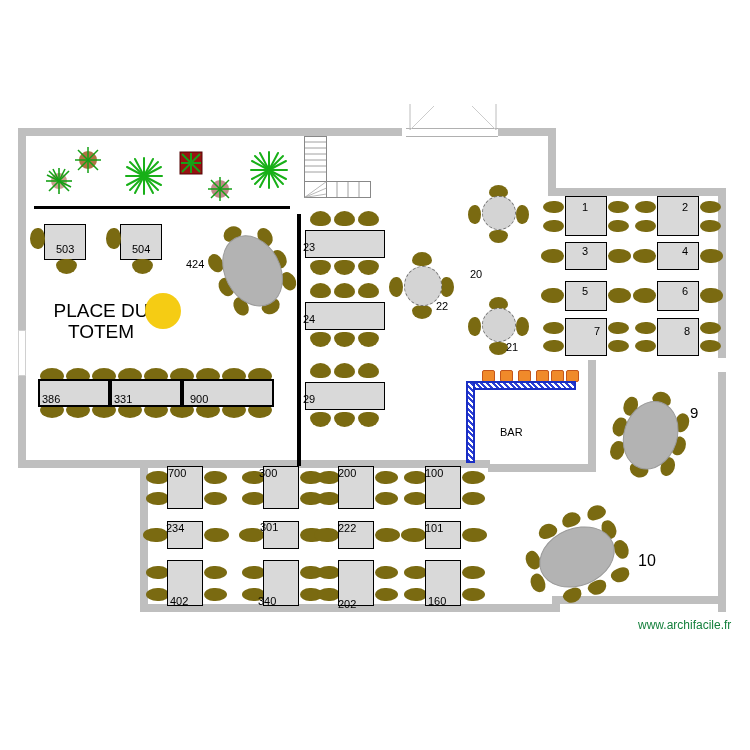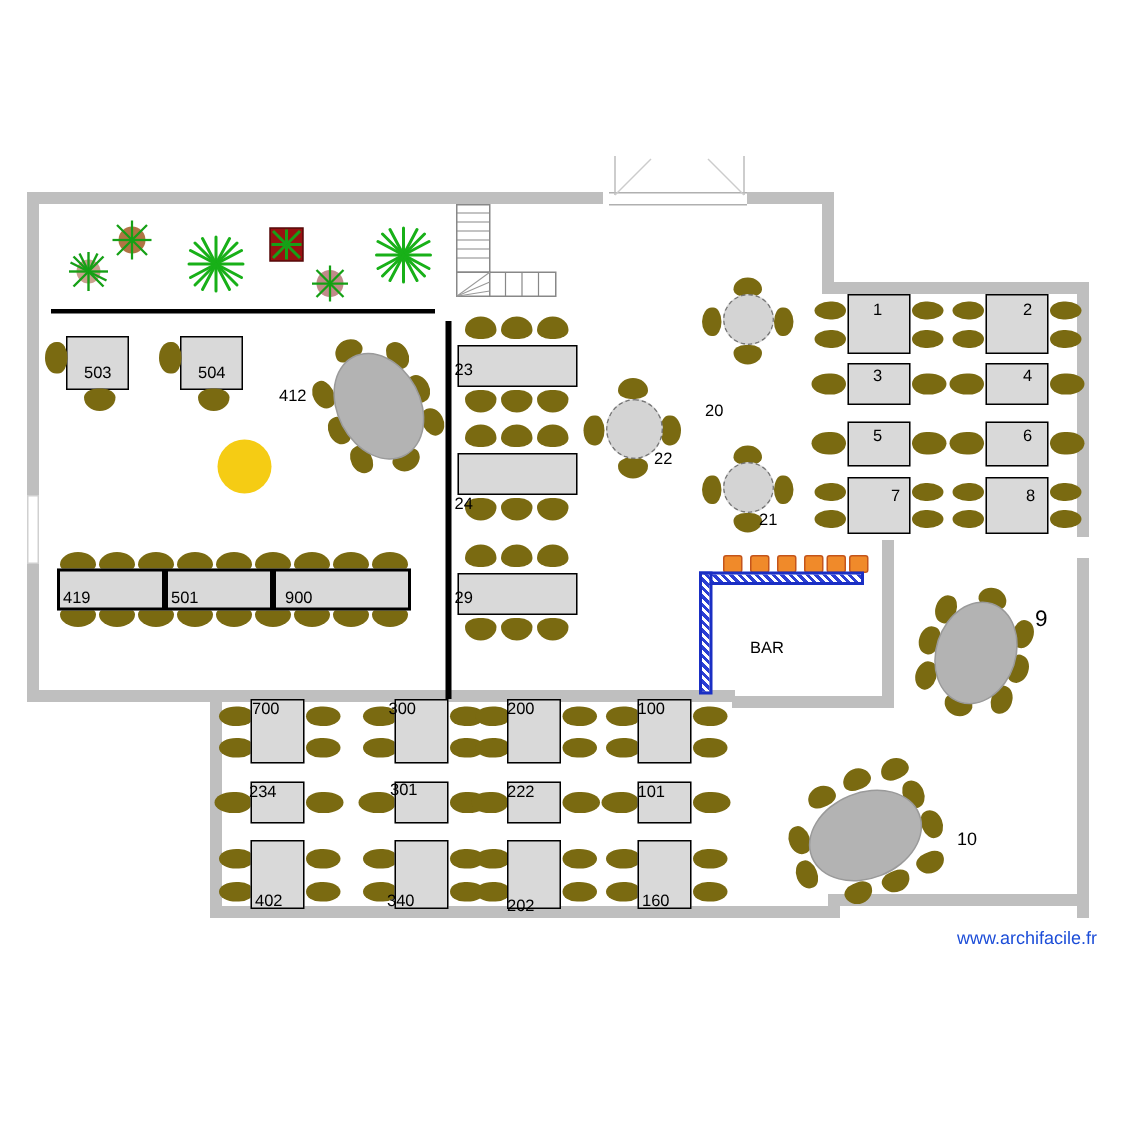--- a/index.html
+++ b/index.html
@@ -17,21 +17,21 @@
   .oval{position:absolute;background:#b3b3b3;border:1px solid #9a9a9a;border-radius:50%;}
   .round{position:absolute;background:#d4d4d4;border:1px dashed #777;border-radius:50%;box-sizing:border-box;}
   .totem{position:absolute;background:#f5cc14;border-radius:50%;}
   .place-label{position:absolute;font-size:19px;line-height:21px;color:#000;text-align:center;}
   .bar-counter{position:absolute;background:
      repeating-linear-gradient(45deg,#2b3fd4 0 2px,#ffffff 2px 4px);
      border:2px solid #1a2fc4;box-sizing:border-box;}
   .stool{position:absolute;background:#f08a2a;border:1px solid #c4551b;border-radius:2px;}
   .bar-text{position:absolute;font-size:11px;color:#000;}
   .door-leaf{position:absolute;background:#fff;border-top:1px solid #b0b0b0;border-bottom:1px solid #b0b0b0;}
-  .watermark{position:absolute;font-size:12px;color:#1d4ed8;}
+  .watermark{position:absolute;font-size:12px;color:#15803d;}
   .plant{position:absolute;}
   .banq{position:absolute;background:#d9d9d9;border:2px solid #000;box-sizing:border-box;}
   .win{position:absolute;background:#fff;border:1px solid #d0d0d0;box-sizing:border-box;}
 </style>
 </head>
 <body>
 
 <div id="plan">
 
   <div class="wall" style="left:18px;top:128px;width:384px;height:8px;"></div>
@@ -174,20 +174,24 @@
         <line x1="20" y1="20" x2="11" y2="3"></line>
       <line x1="20" y1="20" x2="37" y2="29"></line>
         <line x1="20" y1="20" x2="37" y2="11"></line>
       <line x1="20" y1="20" x2="3" y2="29"></line>
         <line x1="20" y1="20" x2="3" y2="11"></line>
       <line x1="20" y1="20" x2="29" y2="37"></line>
         <line x1="20" y1="20" x2="11" y2="37"></line>
     </g>
   </svg>
 
+  <div class="place-label" style="left:36px;top:300px;width:130px;">
+    <span>PLACE DU</span><br>
+    <span>TOTEM</span>
+  </div>
   <div class="totem" style="left:145px;top:293px;width:36px;height:36px;"></div>
 
   <div>
     <div class="tbl" style="left:44px;top:224px;width:42px;height:36px;"></div>
     <div class="chair-l" style="left:30px;top:228px;width:15px;height:21px;"></div>
     <div class="chair-d" style="left:56px;top:259px;width:21px;height:15px;"></div>
     <div class="tlbl" style="left:56px;top:243px;">503</div>
   </div>
   <div>
     <div class="tbl" style="left:120px;top:224px;width:42px;height:36px;"></div>
@@ -202,21 +206,21 @@
       <div class="chair-l" style="left:10px;top:18px;width:14px;height:19px;"></div>
       <div class="chair-l" style="left:8px;top:44px;width:14px;height:19px;"></div>
       <div class="chair-l" style="left:12px;top:68px;width:14px;height:19px;"></div>
       <div class="chair-d" style="left:36px;top:85px;width:19px;height:14px;"></div>
       <div class="chair-r" style="left:66px;top:68px;width:14px;height:19px;"></div>
       <div class="chair-r" style="left:68px;top:44px;width:14px;height:19px;"></div>
       <div class="chair-r" style="left:66px;top:18px;width:14px;height:19px;"></div>
       <div class="oval" style="left:18px;top:14px;width:54px;height:73px;"></div>
     </div>
   </div>
-  <div class="lbl" style="left:186px;top:258px;">412</div>
+  <div class="lbl" style="left:186px;top:258px;">424</div>
 
   <div>
     <div>
       <div class="chair-u" style="left:40px;top:368px;width:24px;height:14px;"></div>
       <div class="chair-u" style="left:66px;top:368px;width:24px;height:14px;"></div>
       <div class="chair-u" style="left:92px;top:368px;width:24px;height:14px;"></div>
       <div class="chair-u" style="left:118px;top:368px;width:24px;height:14px;"></div>
       <div class="chair-u" style="left:144px;top:368px;width:24px;height:14px;"></div>
       <div class="chair-u" style="left:170px;top:368px;width:24px;height:14px;"></div>
       <div class="chair-u" style="left:196px;top:368px;width:24px;height:14px;"></div>
@@ -230,22 +234,22 @@
       <div class="chair-d" style="left:118px;top:404px;width:24px;height:14px;"></div>
       <div class="chair-d" style="left:144px;top:404px;width:24px;height:14px;"></div>
       <div class="chair-d" style="left:170px;top:404px;width:24px;height:14px;"></div>
       <div class="chair-d" style="left:196px;top:404px;width:24px;height:14px;"></div>
       <div class="chair-d" style="left:222px;top:404px;width:24px;height:14px;"></div>
       <div class="chair-d" style="left:248px;top:404px;width:24px;height:14px;"></div>
     </div>
     <div class="banq" style="left:38px;top:379px;width:72px;height:28px;"></div>
     <div class="banq" style="left:110px;top:379px;width:72px;height:28px;"></div>
     <div class="banq" style="left:182px;top:379px;width:92px;height:28px;"></div>
-    <div class="tlbl" style="left:42px;top:393px;">419</div>
-    <div class="tlbl" style="left:114px;top:393px;">501</div>
+    <div class="tlbl" style="left:42px;top:393px;">386</div>
+    <div class="tlbl" style="left:114px;top:393px;">331</div>
     <div class="tlbl" style="left:190px;top:393px;">900</div>
   </div>
 
   <div>
     <div class="chair-u" style="left:310px;top:211px;width:21px;height:15px;"></div>
     <div class="chair-u" style="left:334px;top:211px;width:21px;height:15px;"></div>
     <div class="chair-u" style="left:358px;top:211px;width:21px;height:15px;"></div>
     <div class="tbl" style="left:305px;top:230px;width:80px;height:28px;"></div>
     <div class="chair-d" style="left:310px;top:260px;width:21px;height:15px;"></div>
     <div class="chair-d" style="left:334px;top:260px;width:21px;height:15px;"></div>
@@ -253,21 +257,21 @@
     <div class="tlbl" style="left:303px;top:241px;">23</div>
   </div>
   <div>
     <div class="chair-u" style="left:310px;top:283px;width:21px;height:15px;"></div>
     <div class="chair-u" style="left:334px;top:283px;width:21px;height:15px;"></div>
     <div class="chair-u" style="left:358px;top:283px;width:21px;height:15px;"></div>
     <div class="tbl" style="left:305px;top:302px;width:80px;height:28px;"></div>
     <div class="chair-d" style="left:310px;top:332px;width:21px;height:15px;"></div>
     <div class="chair-d" style="left:334px;top:332px;width:21px;height:15px;"></div>
     <div class="chair-d" style="left:358px;top:332px;width:21px;height:15px;"></div>
-    <div class="tlbl" style="left:303px;top:330px;">24</div>
+    <div class="tlbl" style="left:303px;top:313px;">24</div>
   </div>
   <div>
     <div class="chair-u" style="left:310px;top:363px;width:21px;height:15px;"></div>
     <div class="chair-u" style="left:334px;top:363px;width:21px;height:15px;"></div>
     <div class="chair-u" style="left:358px;top:363px;width:21px;height:15px;"></div>
     <div class="tbl" style="left:305px;top:382px;width:80px;height:28px;"></div>
     <div class="chair-d" style="left:310px;top:412px;width:21px;height:15px;"></div>
     <div class="chair-d" style="left:334px;top:412px;width:21px;height:15px;"></div>
     <div class="chair-d" style="left:358px;top:412px;width:21px;height:15px;"></div>
     <div class="tlbl" style="left:303px;top:393px;">29</div>
@@ -392,21 +396,21 @@
       <div class="chair-l" style="left:6px;top:47px;width:14px;height:19px;"></div>
       <div class="chair-d" style="left:31px;top:74px;width:19px;height:14px;"></div>
       <div class="chair-d" style="left:57px;top:76px;width:19px;height:14px;"></div>
       <div class="chair-r" style="left:92px;top:24px;width:14px;height:19px;"></div>
       <div class="chair-r" style="left:96px;top:47px;width:14px;height:19px;"></div>
       <div class="chair-u" style="left:84px;top:6px;width:19px;height:14px;"></div>
       <div class="chair-d" style="left:83px;top:73px;width:19px;height:14px;"></div>
       <div class="oval" style="left:20px;top:18px;width:76px;height:56px;"></div>
     </div>
   </div>
-  <div class="lbl" style="left:638px;top:552px;font-size:12px;">10</div>
+  <div class="lbl" style="left:638px;top:552px;font-size:16px;">10</div>
 
   <div>
     <div class="chair-l" style="left:146px;top:471px;width:23px;height:13px;"></div>
     <div class="chair-l" style="left:146px;top:492px;width:23px;height:13px;"></div>
     <div class="tbl" style="left:167px;top:466px;width:36px;height:43px;"></div>
     <div class="chair-r" style="left:204px;top:471px;width:23px;height:13px;"></div>
     <div class="chair-r" style="left:204px;top:492px;width:23px;height:13px;"></div>
     <div class="tlbl" style="left:168px;top:467px;">700</div>
   </div>
   <div>

